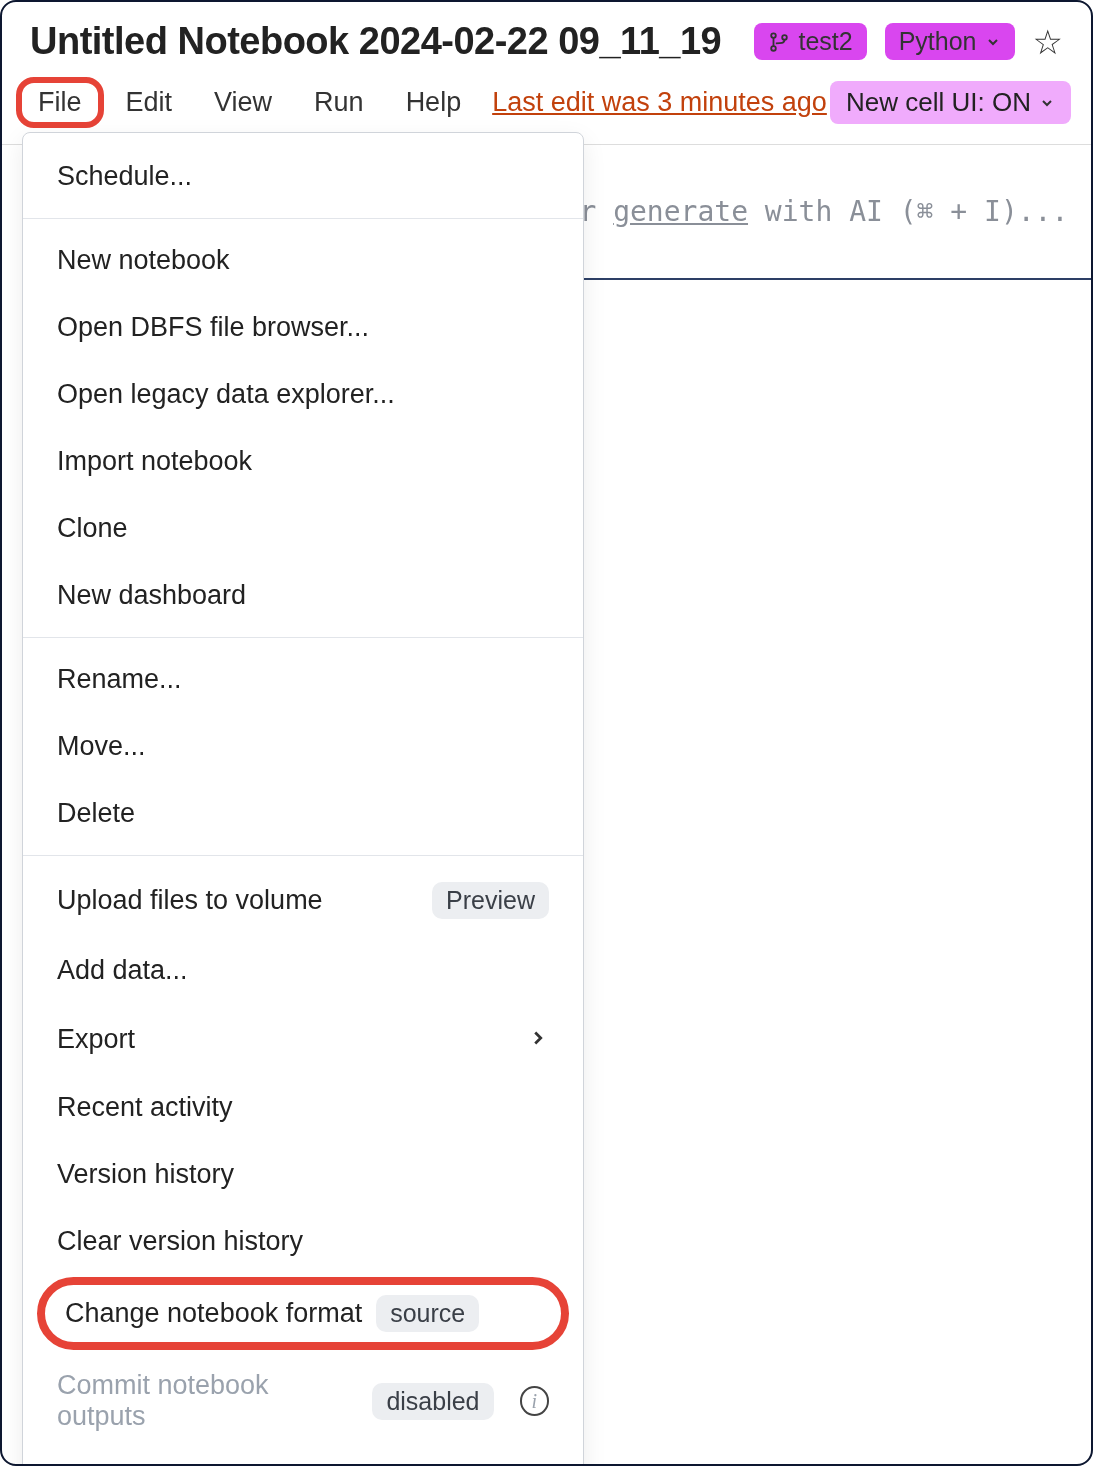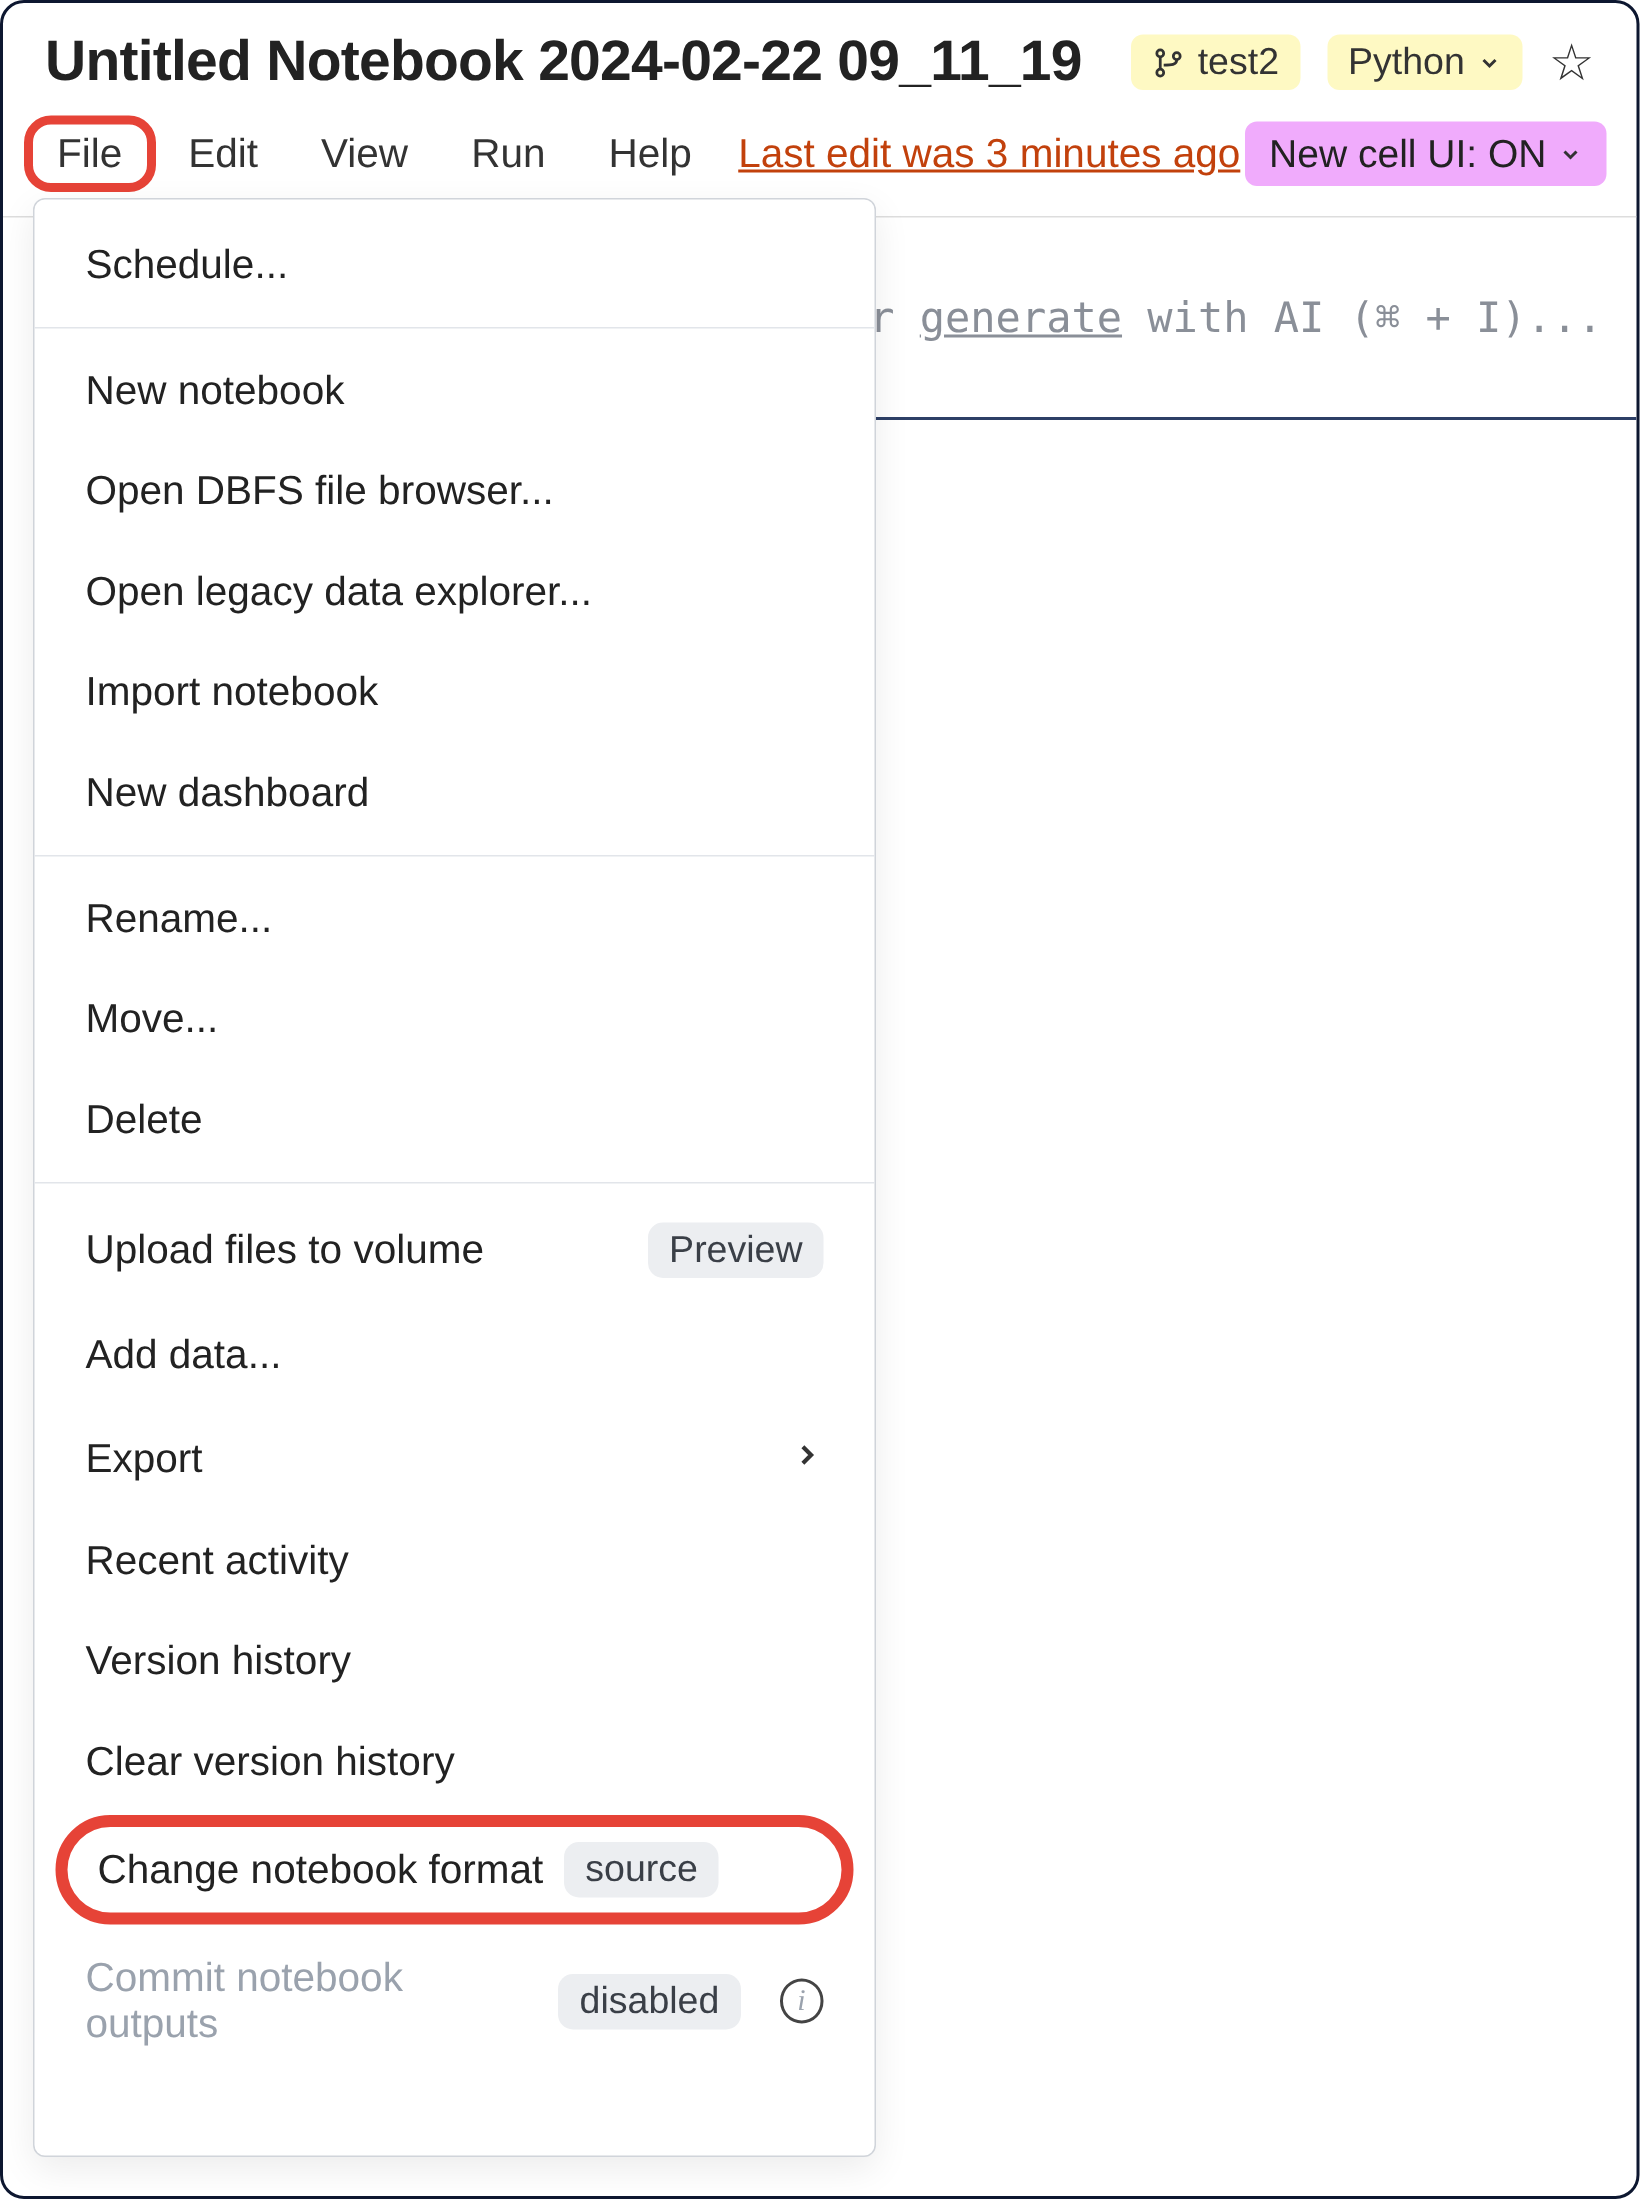--- a/index.html
+++ b/index.html
@@ -26,21 +26,21 @@
     gap: 18px;
   }
   .title {
     font-size: 38px;
     font-weight: 700;
     letter-spacing: -0.5px;
     flex: 1;
     white-space: nowrap;
   }
   .pill {
-    background: #fef9c3;
+    background: #d946ef;
     border-radius: 8px;
     padding: 4px 14px;
     font-size: 25px;
     display: inline-flex;
     align-items: center;
     gap: 8px;
     color: #333;
   }
   .star {
     font-size: 34px;
@@ -218,20 +218,23 @@
     <div class="dd-item">
         <span>Open DBFS file browser...</span>
       </div>
     <div class="dd-item">
         <span>Open legacy data explorer...</span>
       </div>
     <div class="dd-item">
         <span>Import notebook</span>
       </div>
     <div class="dd-item">
+        <span>Clone</span>
+      </div>
+    <div class="dd-item">
         <span>New dashboard</span>
       </div>
     <div class="dd-sep"></div>
 
     <div class="dd-item">
         <span>Rename...</span>
       </div>
     <div class="dd-item">
         <span>Move...</span>
       </div>

